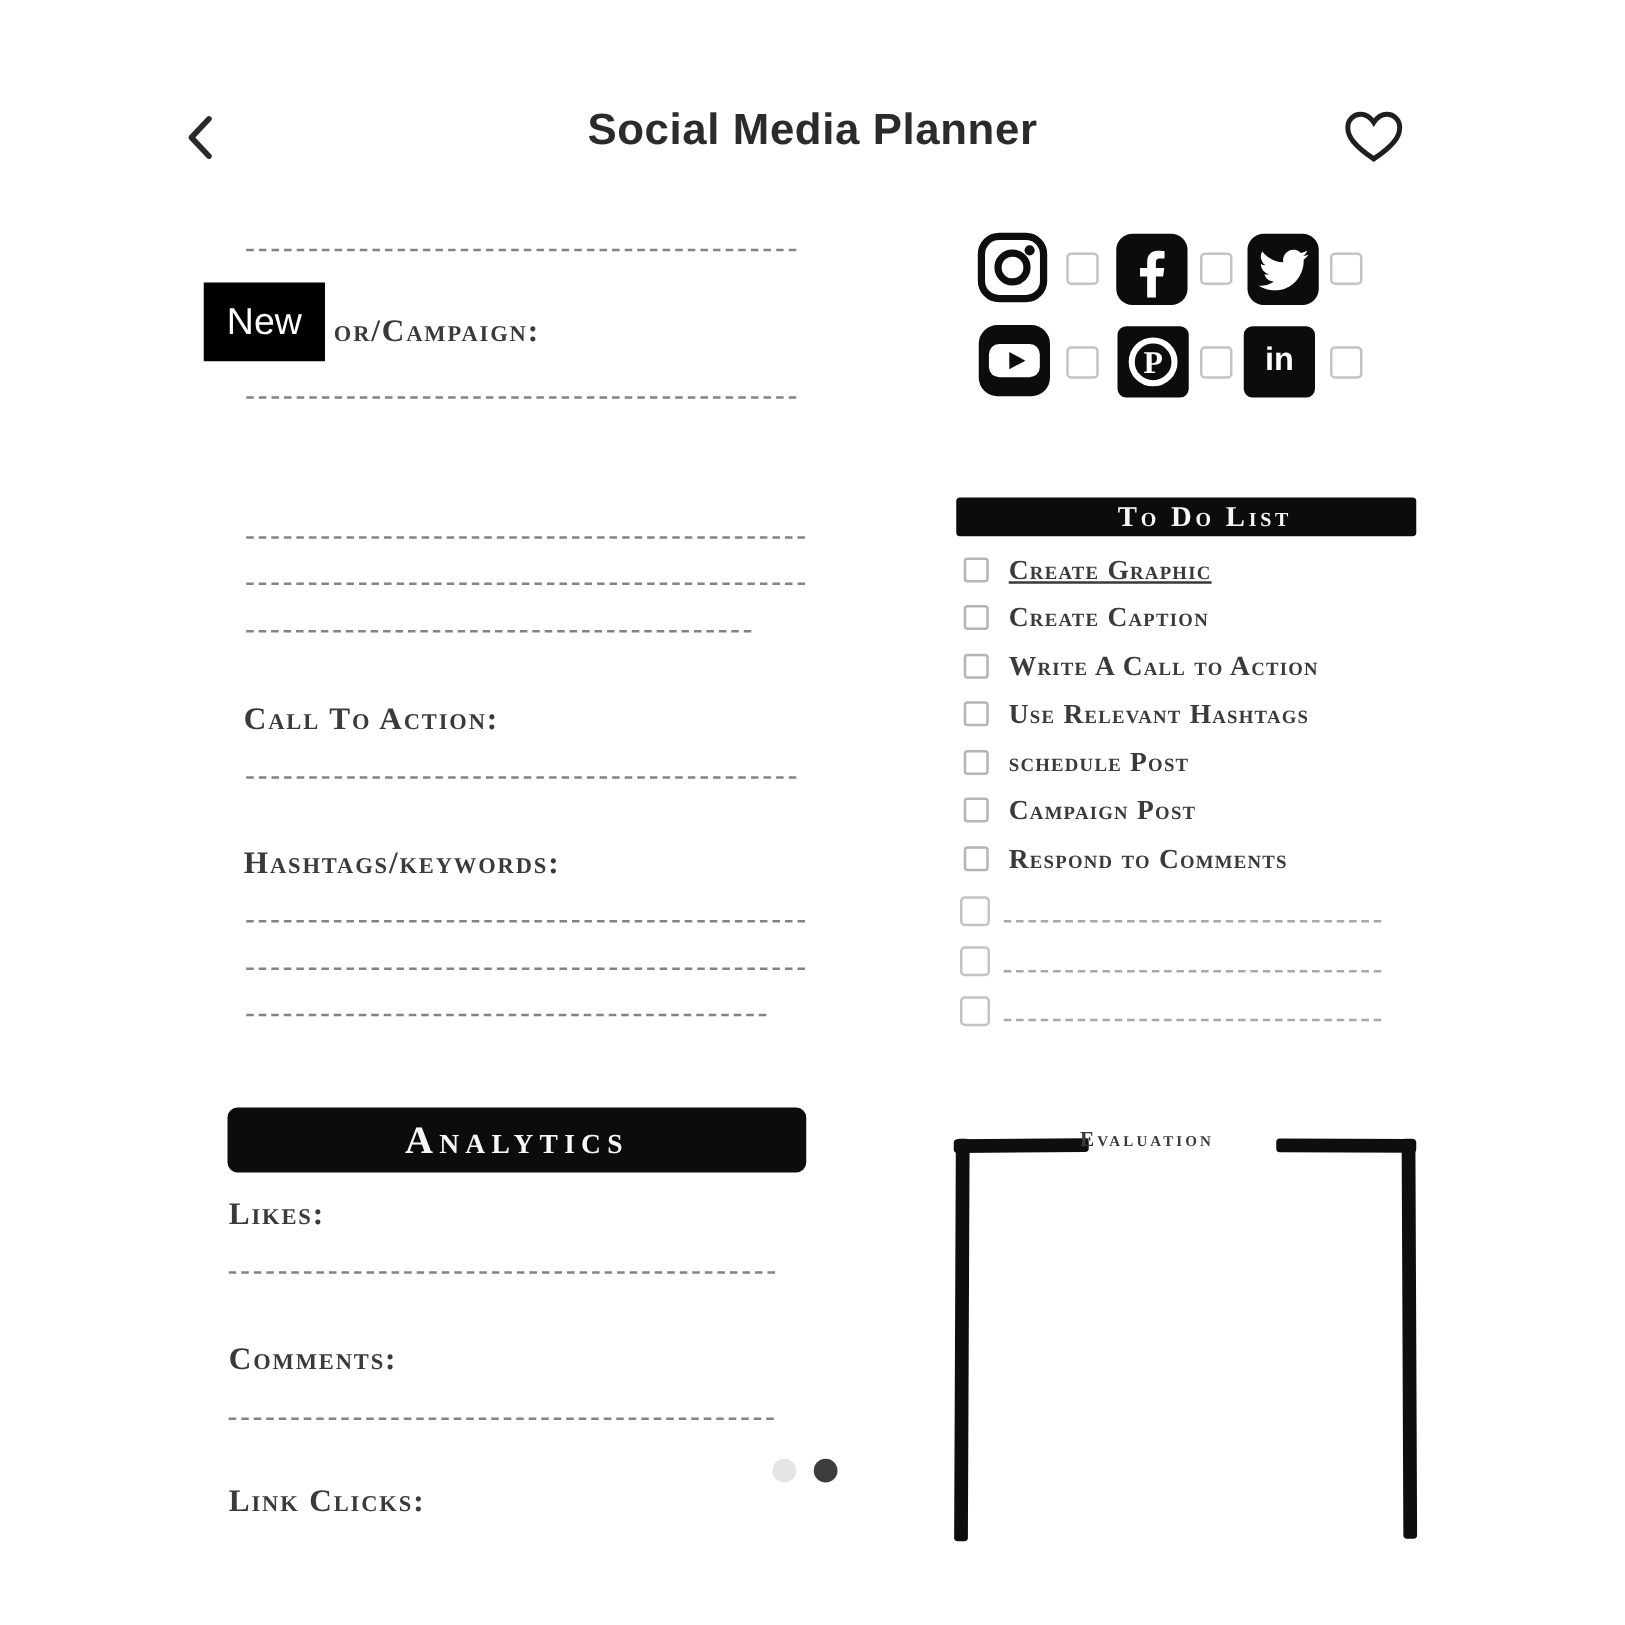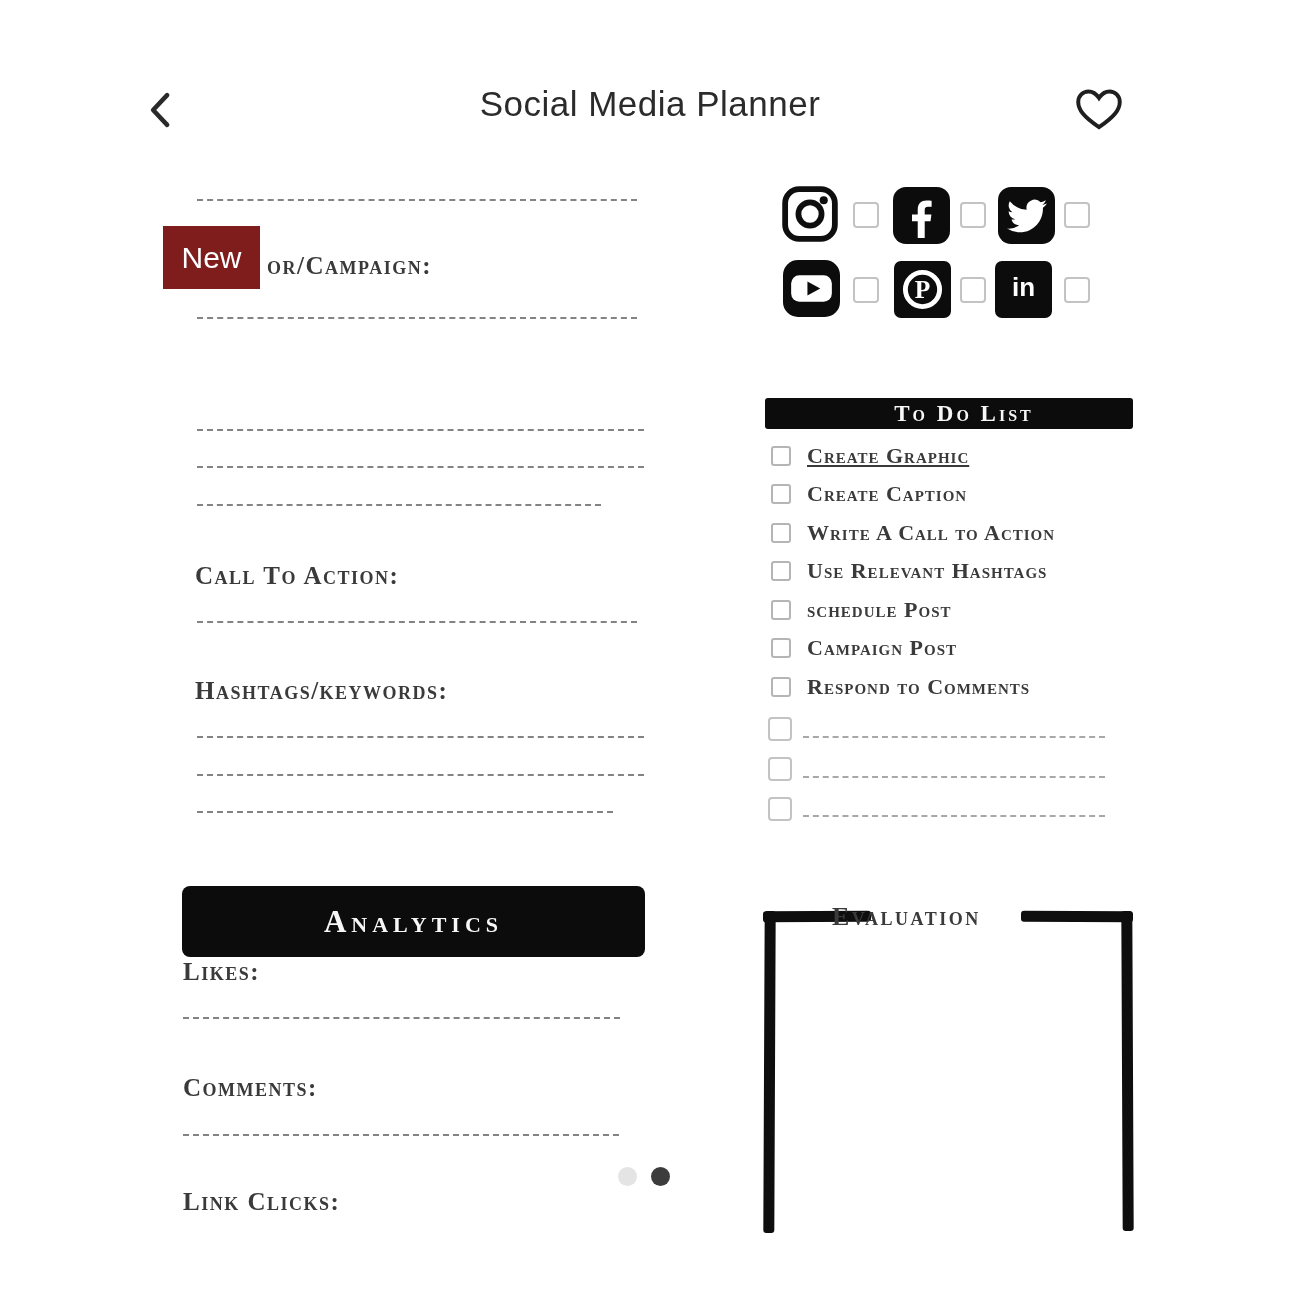--- a/index.html
+++ b/index.html
@@ -2,21 +2,21 @@
 <html><head>
 <meta charset="utf-8">
 <style>
   * { margin:0; padding:0; box-sizing:border-box; }
   html,body { width:1300px; height:1300px; background:#ffffff; overflow:hidden; }
   body { font-family:"Liberation Sans", sans-serif; }
   #canvas { position:relative; width:1300px; height:1300px; background:#fff; }
 
   
   .hdr-title { position:absolute; left:0; right:0; top:84px; text-align:center;
-    font-size:35px; font-weight:normal; color:#2b2b2b; letter-spacing:.5px; }
+    font-size:35px; font-weight:bold; color:#2b2b2b; letter-spacing:.5px; }
   .hdr-btn { position:absolute; background:none; border:none; cursor:pointer; }
 
   
   .scaps { font-family:"Liberation Serif", serif; font-variant:small-caps;
     font-weight:bold; color:#3a3a3a; letter-spacing:1.5px; position:absolute;
     white-space:nowrap; }
   .lbl { font-size:25px;text-align:right; }
 
   .dash { position:absolute; height:0; border-top:2px dashed #838383; }
   .dash.lite { border-top:2px dashed #a8a8a8; }
@@ -69,42 +69,42 @@
     </span>
   </button>
 
   <div style="position:absolute; inset:150px 120px 0 120px;">
 
     
   </div>
 
   <div class="dash" style="left:197px; top:199px; width:440px;"></div>
 
-  <div class="newbadge" style="background:#7f1d1d;">New</div>
+  <div class="newbadge" style="background:#000000;">New</div>
 
   <div class="scaps lbl" style="left:267px; top:252px;">or/Campaign:</div>
 
   <div class="dash" style="left:197px; top:317px; width:440px;"></div>
 
 
   <div class="dash" style="left:197px; top:429px; width:447px;"></div>
   <div class="dash" style="left:197px; top:466px; width:447px;"></div>
   <div class="dash" style="left:197px; top:504px; width:404px;"></div>
 
   <div class="scaps lbl" style="left:195px; top:562px;">Call To Action:</div>
 
   <div class="dash" style="left:197px; top:621px; width:440px;"></div>
 
   <div class="scaps lbl" style="left:195px; top:677px;">Hashtags/keywords:</div>
 
   <div class="dash" style="left:197px; top:736px; width:447px;"></div>
   <div class="dash" style="left:197px; top:774px; width:447px;"></div>
   <div class="dash" style="left:197px; top:811px; width:416px;"></div>
 
-  <div class="banner" style="left:182px; top:886px; width:463px; height:71px; border-radius:8px;">
+  <div class="banner" style="left:182px; top:886px; width:463px; height:52px; border-radius:8px;">
     <span class="scaps" style="font-size:31px; letter-spacing:5px;">Analytics</span>
   </div>
 
   <div class="scaps lbl" style="left:183px; top:958px;">Likes:</div>
   <div class="dash" style="left:183px; top:1017px; width:437px;"></div>
 
   <div class="scaps lbl" style="left:183px; top:1074px;">Comments:</div>
   <div class="dash" style="left:183px; top:1134px; width:436px;"></div>
 
   <div class="scaps lbl" style="left:183px; top:1188px;">Link Clicks:</div>
@@ -184,18 +184,18 @@
   <div class="cbx blank" style="left:768px; top:717px;"></div>
   <div class="dash lite" style="left:803px; top:736px; width:302px;"></div>
 
   <div class="cbx blank" style="left:768px; top:757px;"></div>
   <div class="dash lite" style="left:803px; top:776px; width:302px;"></div>
 
   <div class="cbx blank" style="left:768px; top:797px;"></div>
   <div class="dash lite" style="left:803px; top:815px; width:302px;"></div>
 
   <div class="ev" style="left:763px; top:911px; width:108px; height:11px; transform:rotate(-.4deg);"></div>
-  <div class="scaps" style="left:832px; top:902px; font-size:26px; letter-spacing:2.5px;font-family:Liberation Serif, serif;">Evaluation</div>
+  <div class="scaps" style="left:864px; top:902px; font-size:17px; letter-spacing:2.5px;font-family:Liberation Serif, serif;">Evaluation</div>
   <div class="ev" style="left:1021px; top:911px; width:112px; height:11px; transform:rotate(.3deg);"></div>
   <div class="ev" style="left:764px; top:911px; width:11px; height:322px; transform:rotate(.25deg);"></div>
   <div class="ev" style="left:1122px; top:911px; width:11px; height:320px; transform:rotate(-.25deg);"></div>
 
 </div>
 
 </body></html>

